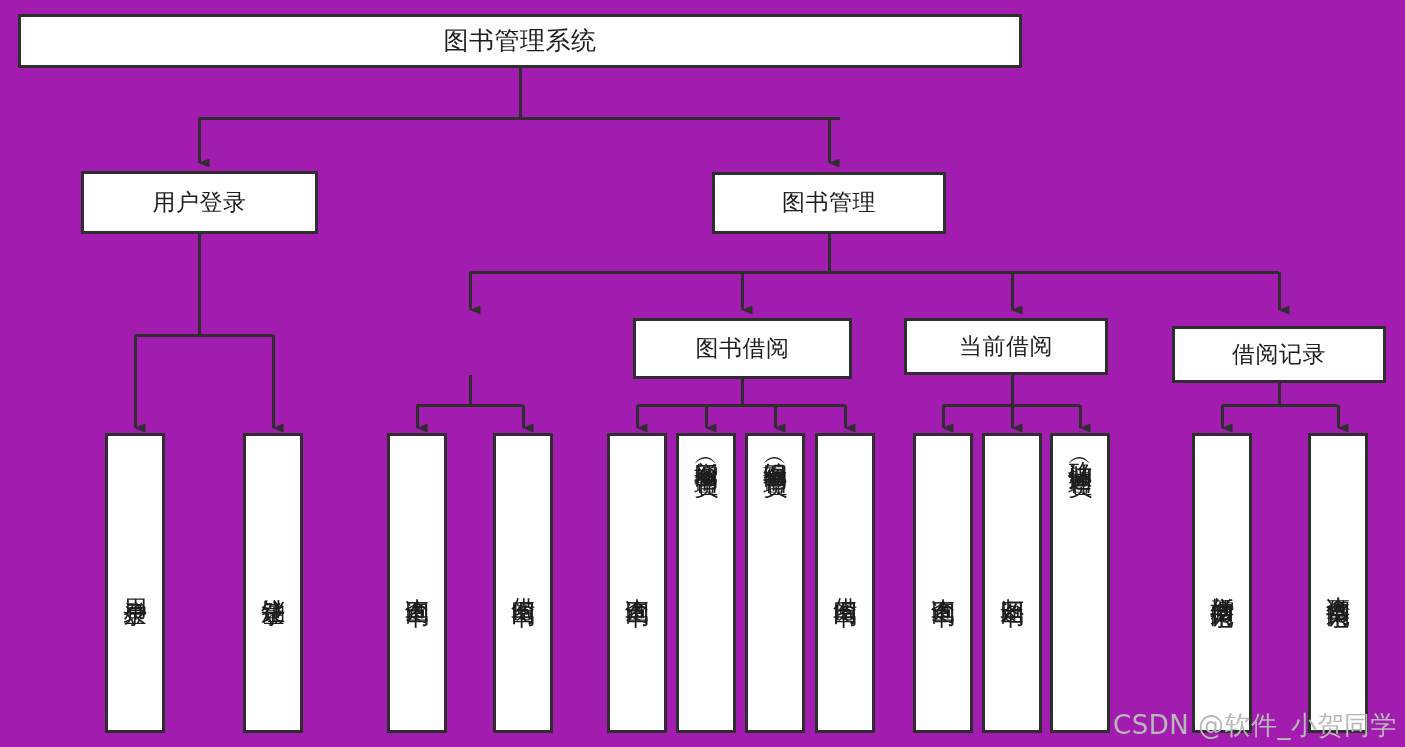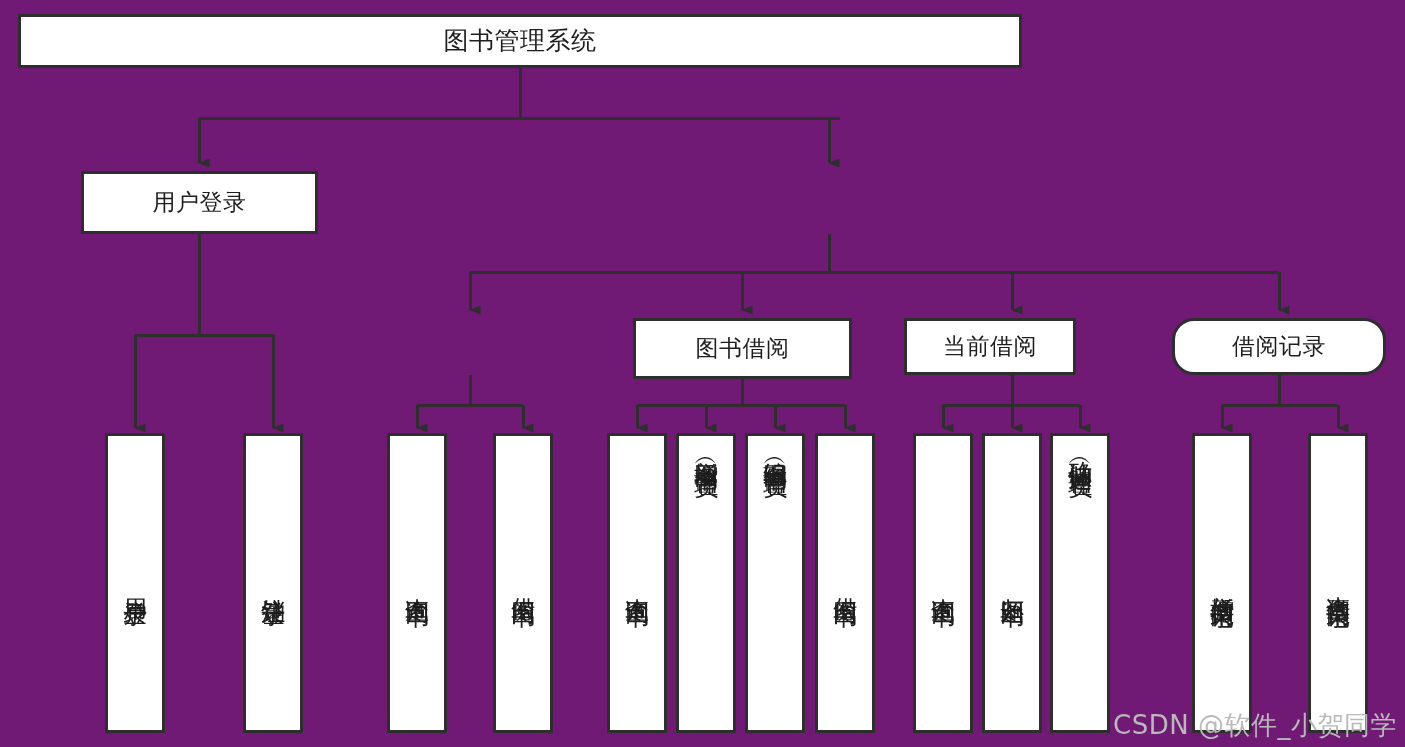--- a/index.html
+++ b/index.html
@@ -7,21 +7,21 @@
     padding: 0;
     background: #ffffff;
   }
   body {
     font-family: "DejaVu Sans", "Liberation Sans", sans-serif;
   }
   #diagram-root {
     position: relative;
     width: 1405px;
     height: 747px;
-    background: #701a75;
+    background: #a21caf;
     overflow: hidden;
   }
   #edge-layer {
     position: absolute;
     left: 0;
     top: 0;
     width: 1405px;
     height: 747px;
   }
   .node {
@@ -134,31 +134,34 @@
   </svg>
 
   <div class="node horizontal root" style="left:18px; top:14px; width:1004px; height:54px;">
     <span class="node-label">图书管理系统</span>
   </div>
 
   <div class="node horizontal" style="left:81px; top:171px; width:237px; height:63px;">
     <span class="node-label">用户登录</span>
   </div>
 
+  <div class="node horizontal" style="left:712px; top:172px; width:234px; height:62px;">
+    <span class="node-label">图书管理</span>
+  </div>
 
 
   <div class="node horizontal" style="left:633px; top:318px; width:219px; height:61px;">
     <span class="node-label">图书借阅</span>
   </div>
 
-  <div class="node horizontal" style="left:904px; top:318px; width:172px; height:57px;">
+  <div class="node horizontal" style="left:904px; top:318px; width:204px; height:57px;">
     <span class="node-label">当前借阅</span>
   </div>
 
-  <div class="node horizontal" style="left:1172px; top:318px; width:214px; height:57px;border-radius:22px;">
+  <div class="node horizontal" style="left:1172px; top:326px; width:214px; height:57px;">
     <span class="node-label">借阅记录</span>
   </div>
 
   <div class="node vertical centered" style="left:105px; top:433px; width:60px; height:300px;">
     <span class="node-label">用户登录</span>
   </div>
 
   <div class="node vertical centered" style="left:243px; top:433px; width:60px; height:300px;">
     <span class="node-label">注销登录</span>
   </div>

